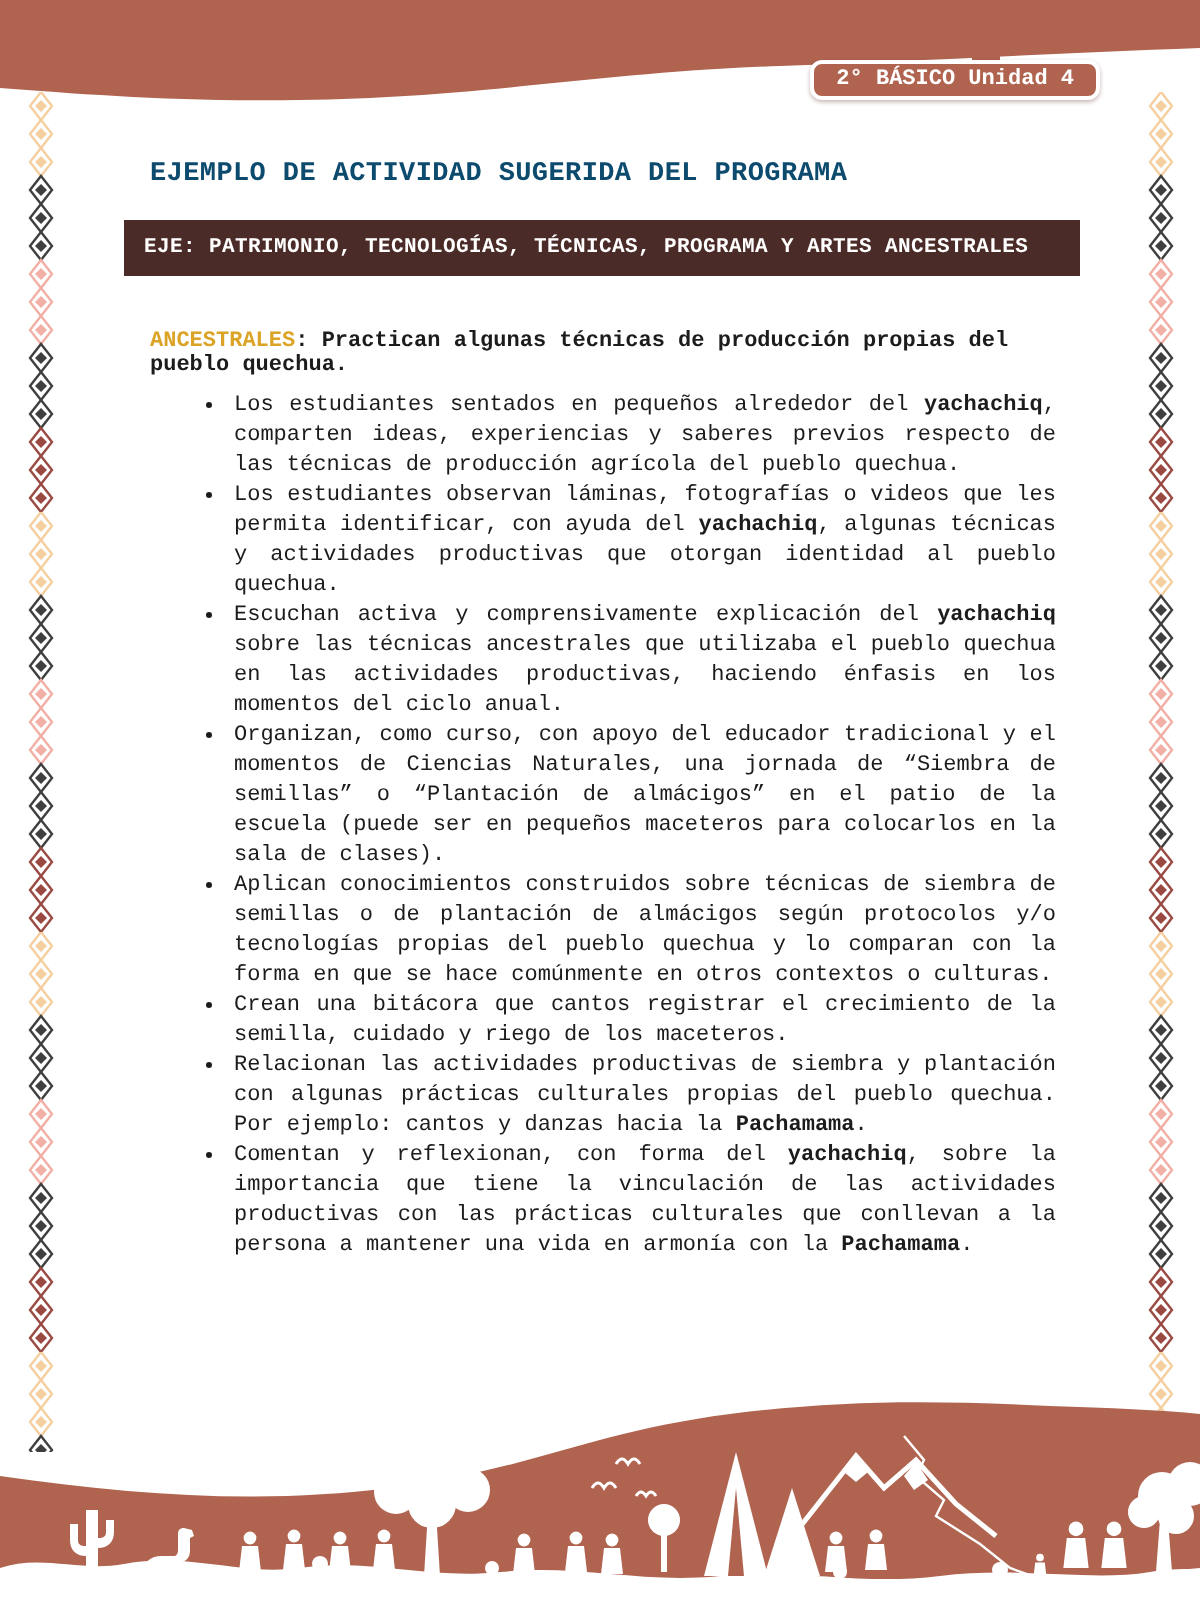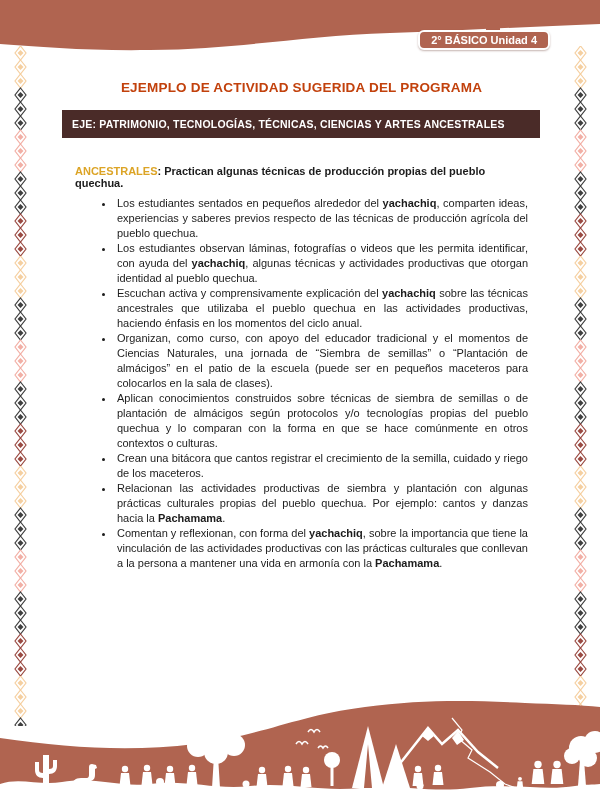--- a/index.html
+++ b/index.html
@@ -1,37 +1,37 @@
 <!DOCTYPE html>
 <html><head>
 <meta charset="utf-8">
 <style>
   html,body { margin:0; padding:0; }
   .page {
     position:relative; width:600px; height:800px; background:#ffffff;
-    overflow:hidden; font-family:Liberation Sans, sans-serif; color:#1c1c1c;
+    overflow:hidden; font-family:Liberation Mono, monospace; color:#1c1c1c;
   }
   .top-wave { position:absolute; top:0; left:0; z-index:2; }
   .badge-connector {
     position:absolute; top:14px; right:100px; width:14px; height:22px;
     background:#b06450; z-index:2;
   }
   .unit-badge {
     position:absolute; top:30px; right:50px; z-index:3;
     background:#b06450; color:#ffffff; border:2px solid #ffffff;
     border-radius:6px; padding:2px 11px; font-size:11px; font-weight:bold;
     box-shadow:0 1px 2px rgba(90,40,30,0.35); white-space:nowrap;
   }
   .side-border { position:absolute; top:46px; z-index:1; }
   .side-border.left  { left:14px; }
   .side-border.right { right:13px; }
   .content { position:absolute; left:27px; top:52px; width:546px; z-index:2; }
   .page-title {
-    margin:28px 45px 0 48px; text-align:center;
-    font-size:13.5px; font-weight:bold; letter-spacing:0.2px; color:#c2410c;
+    margin:28px 45px 0 48px; 
+    font-size:13.5px; font-weight:bold; letter-spacing:0.2px; color:#0c4a6e;
   }
   .eje-banner {
     margin:15px 33px 0 35px; background:#4a2b28; color:#ffffff;
     font-size:10.5px; font-weight:bold; padding:8px 8px 8px 10px;
     letter-spacing:0.2px;
   }
   .activities-line { margin:27px 45px 0 48px; font-size:11px; font-weight:bold; }
   .activities-label { color:#dca426; }
   .examples-label { margin:19px 45px 0 48px; font-size:11px; font-weight:bold; }
   ul.examples-list {
@@ -111,21 +111,21 @@
 
   <svg class="side-border left" width="13" height="680">
       <use href="#strip"></use>
     </svg>
   <svg class="side-border right" width="13" height="680">
       <use href="#strip"></use>
     </svg>
 
   <div class="content">
     <div class="page-title">EJEMPLO DE ACTIVIDAD SUGERIDA DEL PROGRAMA</div>
-    <div class="eje-banner">EJE: PATRIMONIO, TECNOLOGÍAS, TÉCNICAS, CIENCIAS Y ARTES ANCESTRALES</div>
+    <div class="eje-banner">EJE: PATRIMONIO, TECNOLOGÍAS, TÉCNICAS, PROGRAMA Y ARTES ANCESTRALES</div>
     <p class="activities-line"><span class="activities-label">ANCESTRALES</span><span>: </span><span>Practican algunas técnicas de producción propias del pueblo quechua.</span></p>
     <ul class="examples-list">
         <li><span>Los estudiantes sentados en pequeños alrededor del </span><span class="b">yachachiq</span><span>, comparten ideas, experiencias y saberes previos respecto de las técnicas de producción agrícola del pueblo quechua.</span></li>
         <li><span>Los estudiantes observan láminas, fotografías o videos que les permita identificar, con ayuda del </span><span class="b">yachachiq</span><span>, algunas técnicas y actividades productivas que otorgan identidad al pueblo quechua.</span></li>
         <li><span>Escuchan activa y comprensivamente explicación del </span><span class="b">yachachiq</span><span> sobre las técnicas ancestrales que utilizaba el pueblo quechua en las actividades productivas, haciendo énfasis en los momentos del ciclo anual.</span></li>
         <li><span>Organizan, como curso, con apoyo del educador tradicional y el momentos de Ciencias Naturales, una jornada de “Siembra de semillas” o “Plantación de almácigos” en el patio de la escuela (puede ser en pequeños maceteros para colocarlos en la sala de clases).</span></li>
         <li><span>Aplican conocimientos construidos sobre técnicas de siembra de semillas o de plantación de almácigos según protocolos y/o tecnologías propias del pueblo quechua y lo comparan con la forma en que se hace comúnmente en otros contextos o culturas.</span></li>
         <li><span>Crean una bitácora que cantos registrar el crecimiento de la semilla, cuidado y riego de los maceteros.</span></li>
         <li><span>Relacionan las actividades productivas de siembra y plantación con algunas prácticas culturales propias del pueblo quechua. Por ejemplo: cantos y danzas hacia la </span><span class="b">Pachamama</span><span>.</span></li>
         <li><span>Comentan y reflexionan, con forma del </span><span class="b">yachachiq</span><span>, sobre la importancia que tiene la vinculación de las actividades productivas con las prácticas culturales que conllevan a la persona a mantener una vida en armonía con la </span><span class="b">Pachamama</span><span>.</span></li>

